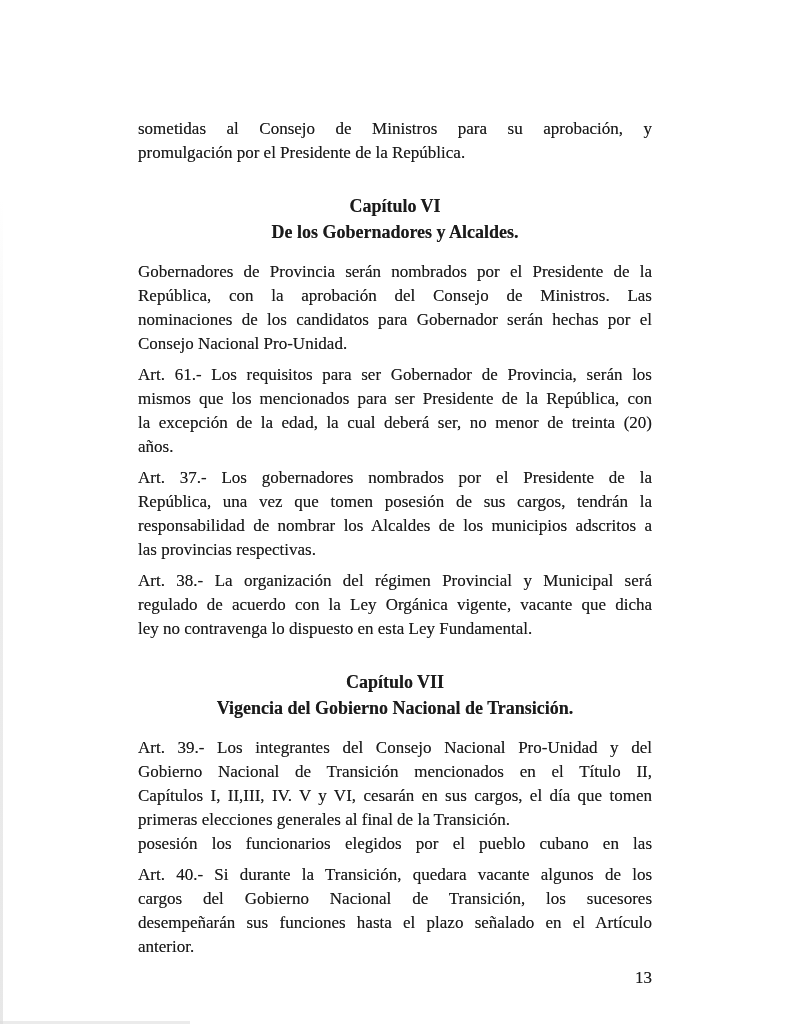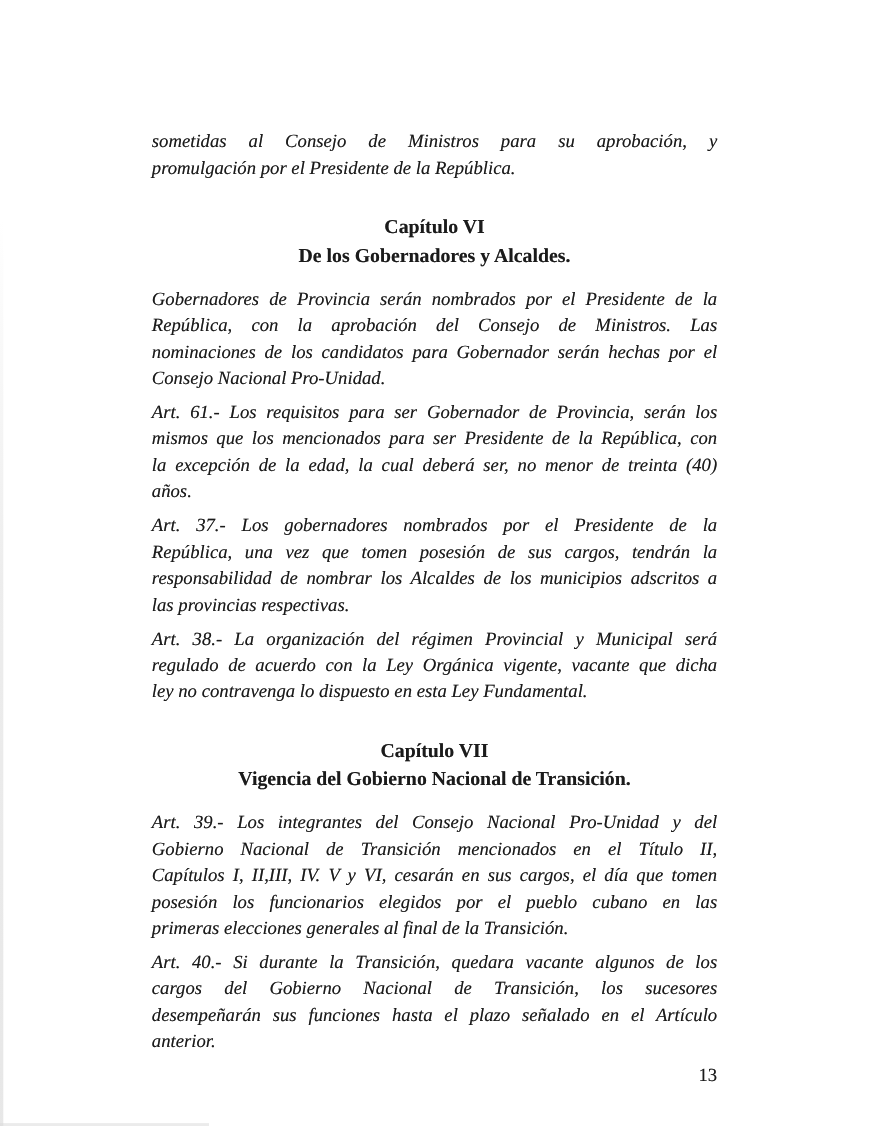--- a/index.html
+++ b/index.html
@@ -32,21 +32,20 @@
   }
   .block.heading {
     font-size: 18px;
     line-height: 26px;
     font-weight: 700;
   }
   .block .line { display: block; }
   .block.paragraph .line {
     text-align: justify;
     text-align-last: justify;
-    font-style: italic;
     -moz-text-align-last: justify;
   }
   .block.paragraph .line.last {
     text-align-last: left;
     -moz-text-align-last: left;
   }
   .block.heading .line {
     text-align: center;
     text-align-last: center;
     -moz-text-align-last: center;
@@ -99,21 +98,21 @@
         </div>
         <div class="block paragraph">
           <span class="line">Gobernadores de Provincia serán nombrados por el Presidente de la</span>
           <span class="line">República, con la aprobación del Consejo de Ministros. Las</span>
           <span class="line">nominaciones de los candidatos para Gobernador serán hechas por el</span>
           <span class="line last">Consejo Nacional Pro-Unidad.</span>
         </div>
         <div class="block paragraph">
           <span class="line">Art. 61.- Los requisitos para ser Gobernador de Provincia, serán los</span>
           <span class="line">mismos que los mencionados para ser Presidente de la República, con</span>
-          <span class="line">la excepción de la edad, la cual deberá ser, no menor de treinta (40)</span>
+          <span class="line">la excepción de la edad, la cual deberá ser, no menor de treinta (20)</span>
           <span class="line last">años.</span>
         </div>
         <div class="block paragraph">
           <span class="line">Art. 37.- Los gobernadores nombrados por el Presidente de la</span>
           <span class="line">República, una vez que tomen posesión de sus cargos, tendrán la</span>
           <span class="line">responsabilidad de nombrar los Alcaldes de los municipios adscritos a</span>
           <span class="line last">las provincias respectivas.</span>
         </div>
         <div class="block paragraph">
           <span class="line">Art. 38.- La organización del régimen Provincial y Municipal será</span>
@@ -121,22 +120,22 @@
           <span class="line last">ley no contravenga lo dispuesto en esta Ley Fundamental.</span>
         </div>
         <div class="block heading">
           <span class="line">Capítulo VII</span>
           <span class="line">Vigencia del Gobierno Nacional de Transición.</span>
         </div>
         <div class="block paragraph">
           <span class="line">Art. 39.- Los integrantes del Consejo Nacional Pro-Unidad y del</span>
           <span class="line">Gobierno Nacional de Transición mencionados en el Título II,</span>
           <span class="line">Capítulos I, II,III, IV. V y VI, cesarán en sus cargos, el día que tomen</span>
+          <span class="line last">primeras elecciones generales al final de la Transición.</span>
           <span class="line">posesión los funcionarios elegidos por el pueblo cubano en las</span>
-          <span class="line last">primeras elecciones generales al final de la Transición.</span>
         </div>
         <div class="block paragraph">
           <span class="line">Art. 40.- Si durante la Transición, quedara vacante algunos de los</span>
           <span class="line">cargos del Gobierno Nacional de Transición, los sucesores</span>
           <span class="line">desempeñarán sus funciones hasta el plazo señalado en el Artículo</span>
           <span class="line last">anterior.</span>
         </div>
       </div>
     <div class="page-number">13</div>
   </div>

